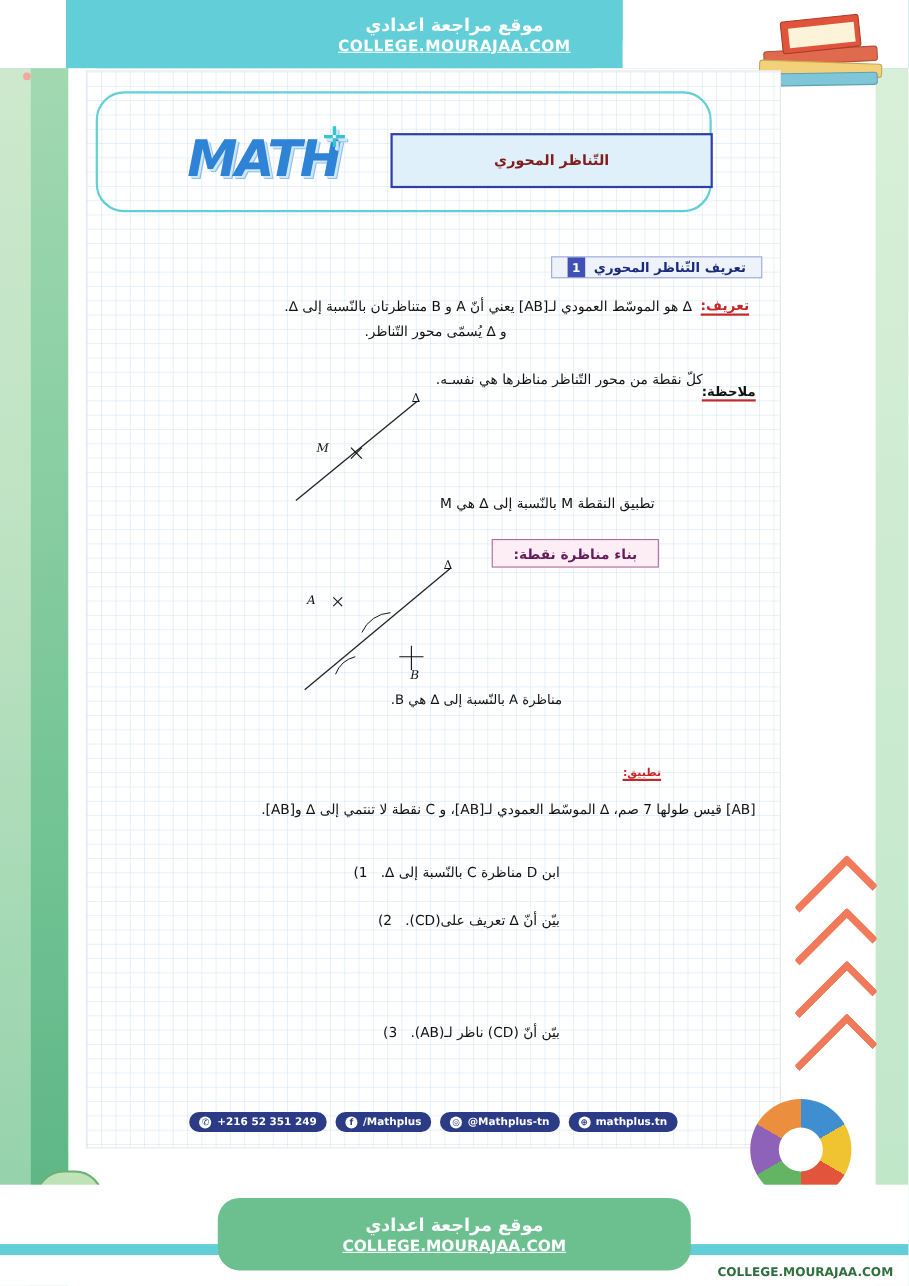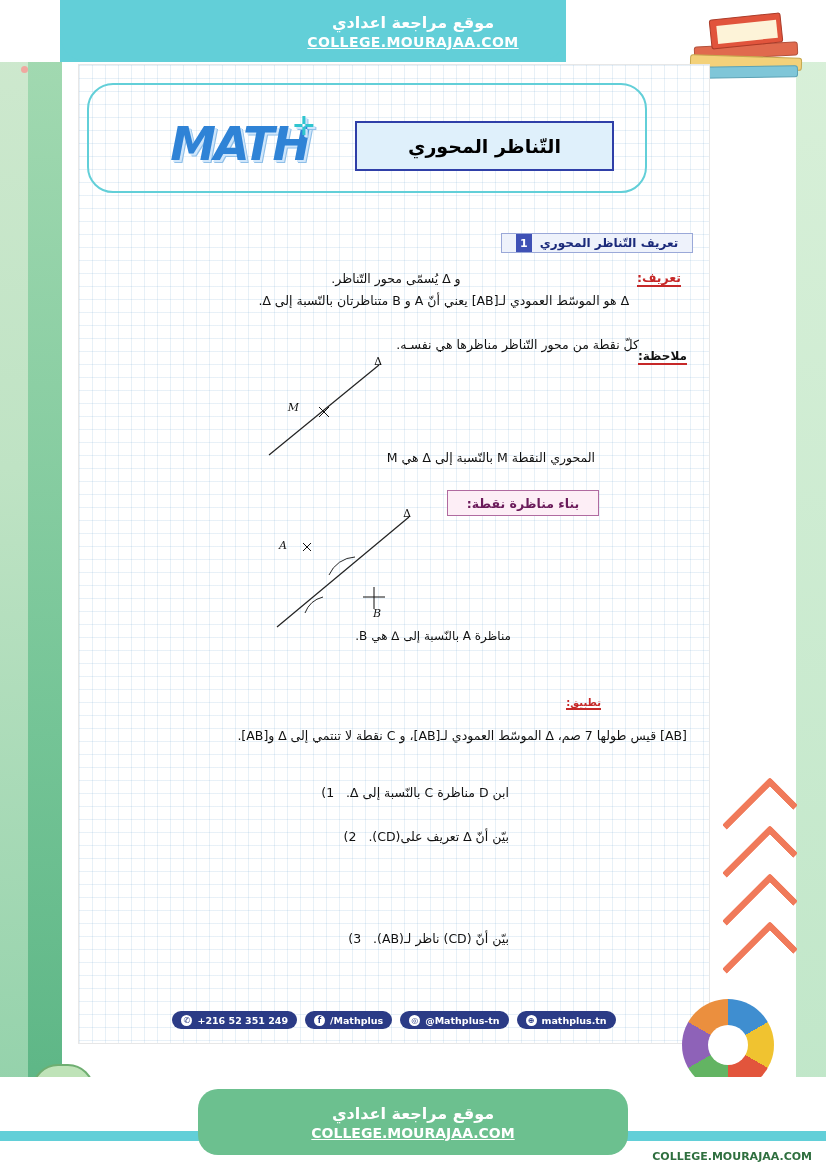--- a/index.html
+++ b/index.html
@@ -128,24 +128,24 @@
     border:2px solid #62cfd8; border-radius:26px; background:transparent;
   }
   .math-logo{
     position:absolute; left:40px; top:32px; width:180px; height:66px;
     color:#2f83d6; font-size:46px; font-weight:bold; font-style:italic;
     letter-spacing:-2px; text-shadow: 2px 2px 0 #cfe6fb, 3px 3px 0 #8fbfe8;
     font-family:"DejaVu Sans","Liberation Sans",sans-serif;
   }
   .math-plus{ position:absolute; right:-4px; top:-6px; color:#30c5cf; font-size:26px;}
   .title-box{
-    position:absolute; left:266px; top:36px; width:259px; height:50px;
+    position:absolute; left:266px; top:36px; width:293px; height:50px;
     background:#dff0fb; border:2px solid #2f3fa8;
     display:flex; align-items:center; justify-content:center;
-    color:#000000; font-size:19px; font-weight:bold; direction:rtl;
+    color:#7f1d1d; font-size:13px; font-weight:bold; direction:rtl;
   }
 
   .content{ position:absolute; inset:0; direction:rtl; color:#111; }
 
   .sec-title{
     position:absolute; right:16px; top:168px; width:192px; height:20px;
     background:#eef2fb; border:1px solid #9aa8d8;
     display:flex; align-items:center; justify-content:center; gap:8px;
     font-size:12px; color:#1b2a7a; font-weight:bold;
   }
@@ -256,37 +256,37 @@
 
     <div class="sec-title">
       <span>تعريف التّناظر المحوري</span>
       <span class="sec-num">1</span>
     </div>
 
     <div class="def-label">
       <span class="lbl-red">تعريف:</span>
     </div>
     <div class="def-text">
+      <div>∆ هو الموسّط العمودي لـ[AB] يعني أنّ A و B متناظرتان بالنّسبة إلى ∆.</div>
       <div style="text-align:center;">و ∆ يُسمّى محور التّناظر.</div>
-      <div>∆ هو الموسّط العمودي لـ[AB] يعني أنّ A و B متناظرتان بالنّسبة إلى ∆.</div>
     </div>
 
     <div class="note-label">
       <span class="lbl-blk">ملاحظة:</span>
     </div>
     <div class="note-text">كلّ نقطة من محور التّناظر  مناظرها هي نفسـه.</div>
 
     <svg class="fig" id="fig1" viewBox="0 0 180 110">
       <line x1="20" y1="100" x2="130" y2="10" stroke="#222" stroke-width="1.2"></line>
       <text x="133" y="10" font-size="11" font-family="DejaVu Serif, serif" fill="#111">∆</text>
       <line x1="70" y1="52" x2="80" y2="62" stroke="#111" stroke-width="1"></line>
       <line x1="80" y1="52" x2="70" y2="62" stroke="#111" stroke-width="1"></line>
       <text x="50" y="56" font-size="11" font-style="italic" font-family="DejaVu Serif, serif" fill="#111">M</text>
     </svg>
-    <div class="fig1-cap">المحوري النقطة M بالنّسبة إلى ∆ هي M</div>
+    <div class="fig1-cap">تطبيق النقطة M بالنّسبة إلى ∆ هي M</div>
 
     <div class="boxpink">بناء مناظرة نقطة:</div>
 
     <svg class="fig" id="fig2" viewBox="0 0 220 130">
       <line x1="18" y1="122" x2="150" y2="12" stroke="#222" stroke-width="1.2"></line>
       <text x="152" y="12" font-size="11" font-family="DejaVu Serif, serif" fill="#111">∆</text>
       <text x="28" y="44" font-size="11" font-style="italic" font-family="DejaVu Serif, serif" fill="#111">A</text>
       <line x1="44" y1="38" x2="52" y2="46" stroke="#111" stroke-width="1"></line>
       <line x1="52" y1="38" x2="44" y2="46" stroke="#111" stroke-width="1"></line>
       <path d="M70 70 A30 30 0 0 1 96 52" fill="none" stroke="#111" stroke-width=".9"></path>

